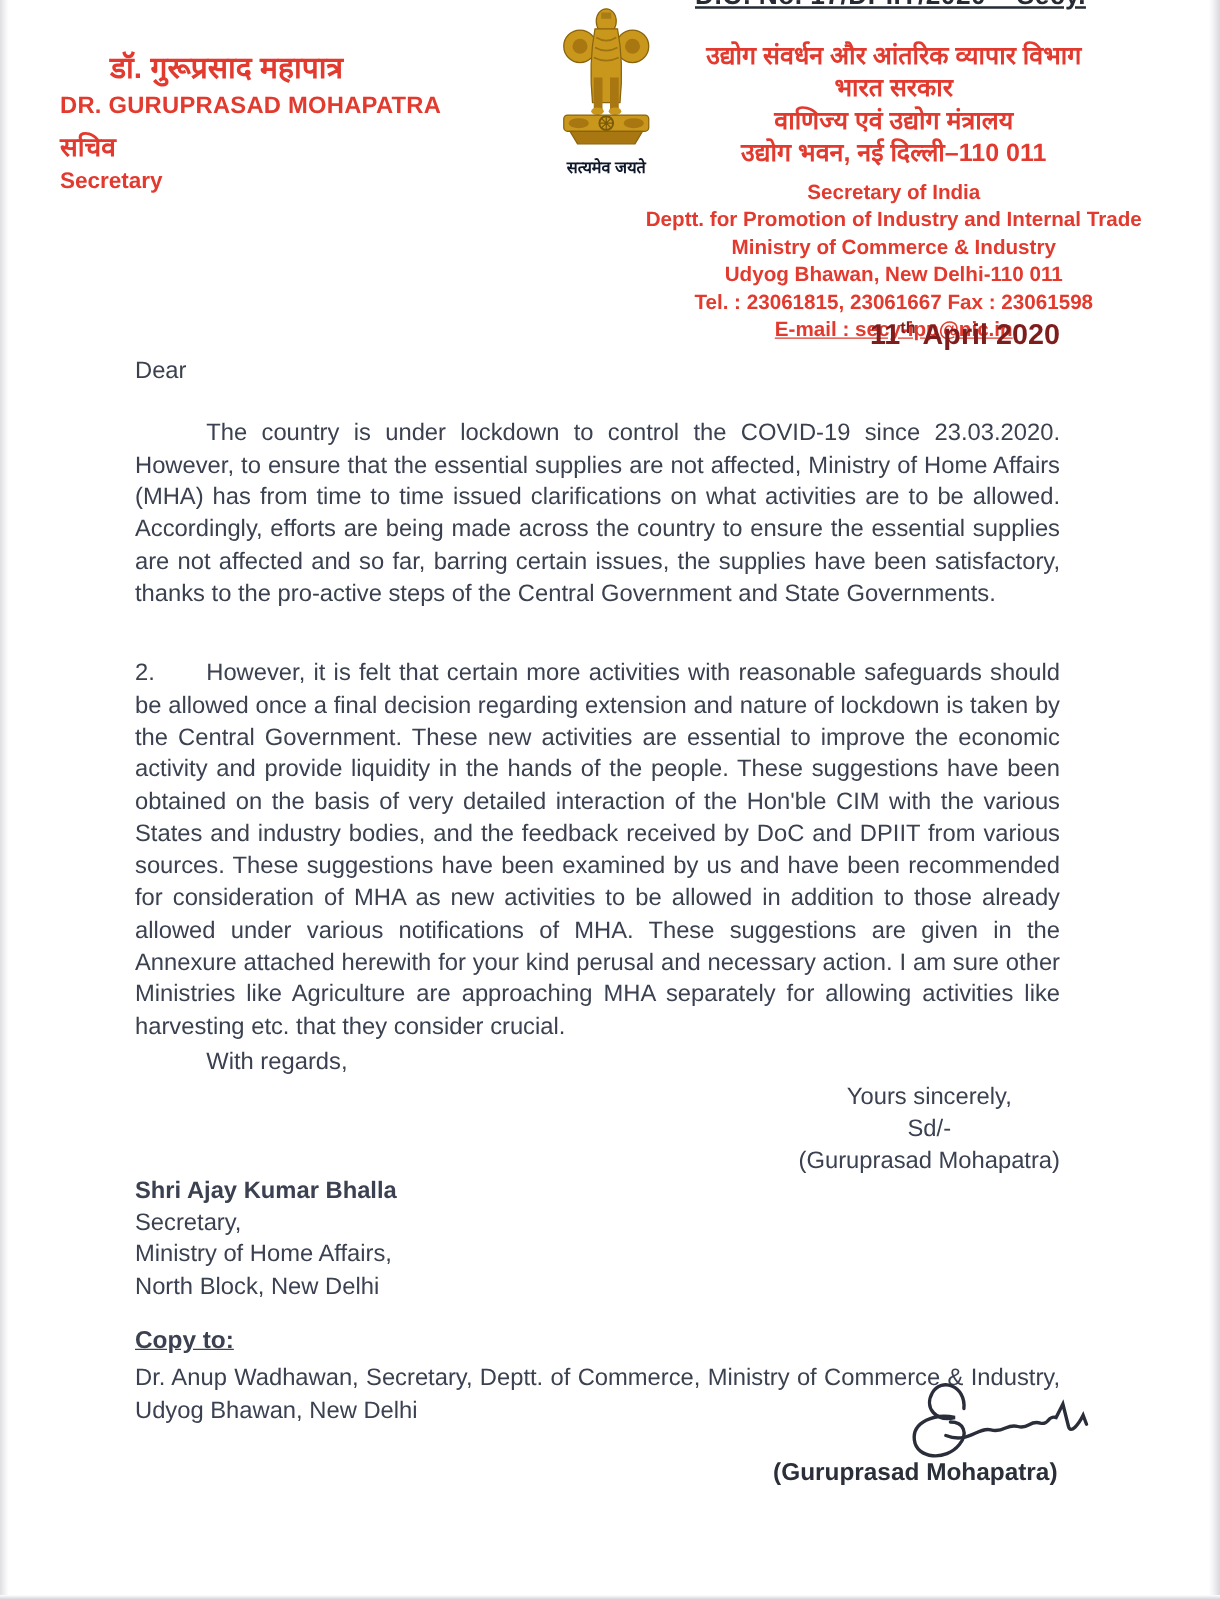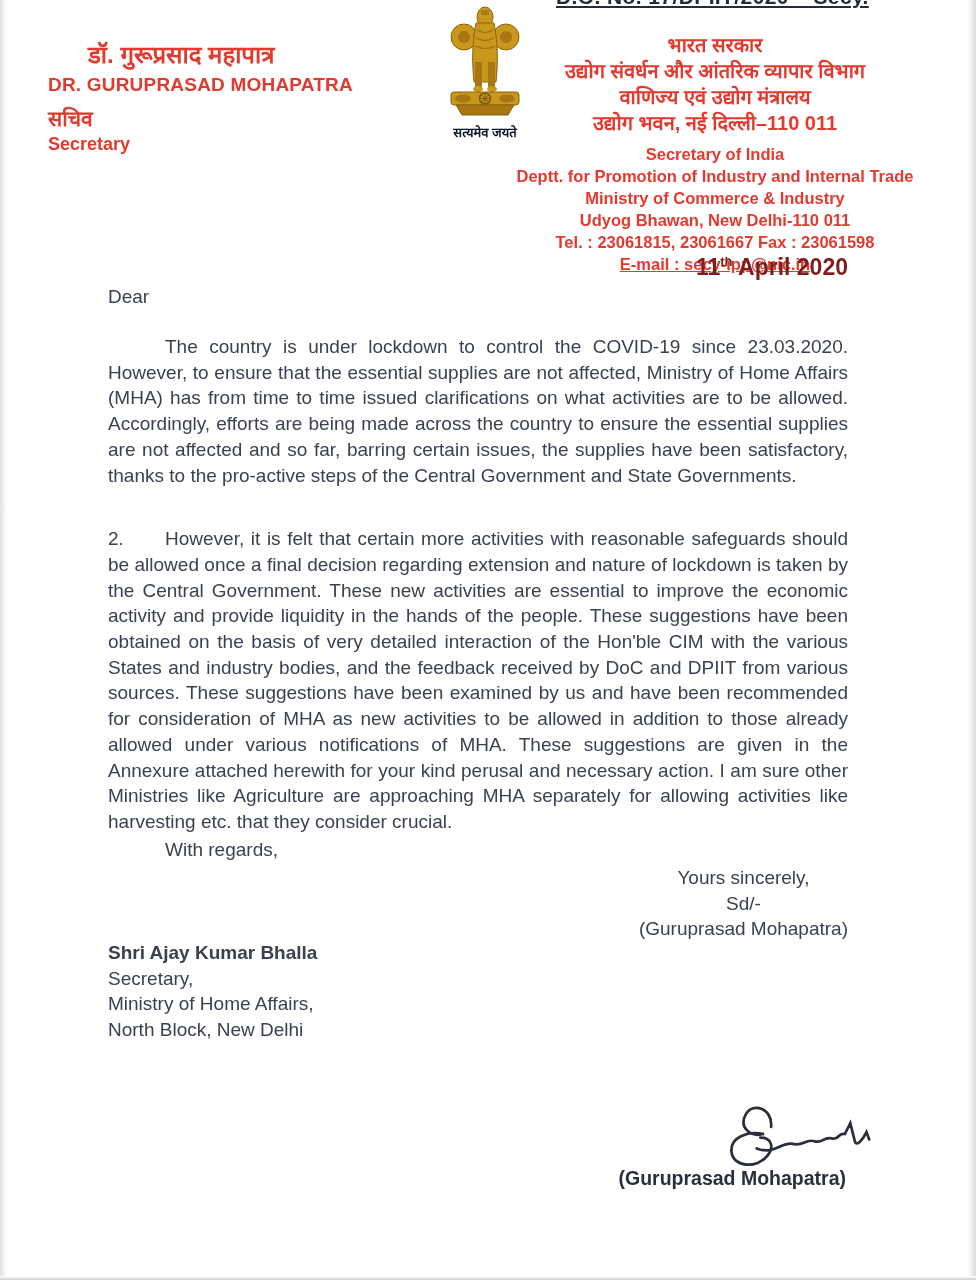--- a/index.html
+++ b/index.html
@@ -117,22 +117,22 @@
       <path d="M48 89 L48 100 M42.5 94.5 L53.5 94.5 M44 90.5 L52 98.5 M52 90.5 L44 98.5" stroke="#7a5a08" stroke-width="1"></path>
       <ellipse cx="26" cy="94.5" rx="8" ry="4" fill="#a87711"></ellipse>
       <ellipse cx="70" cy="94.5" rx="8" ry="4" fill="#a87711"></ellipse>
 
       <path d="M19 101 L77 101 L71 111 L25 111 Z" fill="#a87711" stroke="#8a630d" stroke-width="1"></path>
     </svg>
     <div class="motto">सत्यमेव जयते</div>
   </div>
 
   <div class="letterhead">
+    <div class="hi red">उद्योग संवर्धन और आंतरिक व्यापार विभाग</div>
     <div class="hi red">भारत सरकार</div>
-    <div class="hi red">उद्योग संवर्धन और आंतरिक व्यापार विभाग</div>
     <div class="hi red">वाणिज्य एवं उद्योग मंत्रालय</div>
     <div class="hi red">उद्योग भवन, नई दिल्ली–110 011</div>
     <div class="en first red">Secretary of India</div>
     <div class="en red">Deptt. for Promotion of Industry and Internal Trade</div>
     <div class="en red">Ministry of Commerce &amp; Industry</div>
     <div class="en red">Udyog Bhawan, New Delhi-110 011</div>
     <div class="en red">Tel. : 23061815, 23061667 Fax : 23061598</div>
     <div class="en red email">E-mail : secy-ipp@nic.in</div>
   </div>
 
@@ -152,19 +152,23 @@
     <div class="bold">(Guruprasad Mohapatra)</div>
   </div>
 
   <div class="addressee">
     <div class="name">Shri Ajay Kumar Bhalla</div>
     <div>Secretary,</div>
     <div>Ministry of Home Affairs,</div>
     <div>North Block, New Delhi</div>
   </div>
 
+  <div class="copy-block">
+    <div class="copy-label">Copy to:</div>
+    <div class="copy-text">Dr. Anup Wadhawan, Secretary, Deptt. of Commerce, Ministry of Commerce &amp; Industry, Udyog Bhawan, New Delhi</div>
+  </div>
 
   <svg class="signature" viewBox="0 0 200 80">
     <path d="M84 32 C 86 12, 64 4, 56 18 C 48 32, 60 44, 76 40 C 58 36, 38 44, 40 60 C 42 77, 68 79, 80 64 C 88 54, 84 44, 72 44" fill="none" stroke="#2a2d3a" stroke-width="3" stroke-linecap="round"></path>
     <path d="M68 56 C 88 64, 96 48, 108 51 C 120 54, 122 45, 132 48 C 142 51, 142 42, 152 45 C 160 47, 158 38, 166 40 L 172 28 L 177 48 C 179 55, 186 46, 190 38 L 193 46" fill="none" stroke="#2a2d3a" stroke-width="3" stroke-linecap="round"></path>
   </svg>
   <div class="sig-name">(Guruprasad Mohapatra)</div>
 </div>
 
 </body></html>

